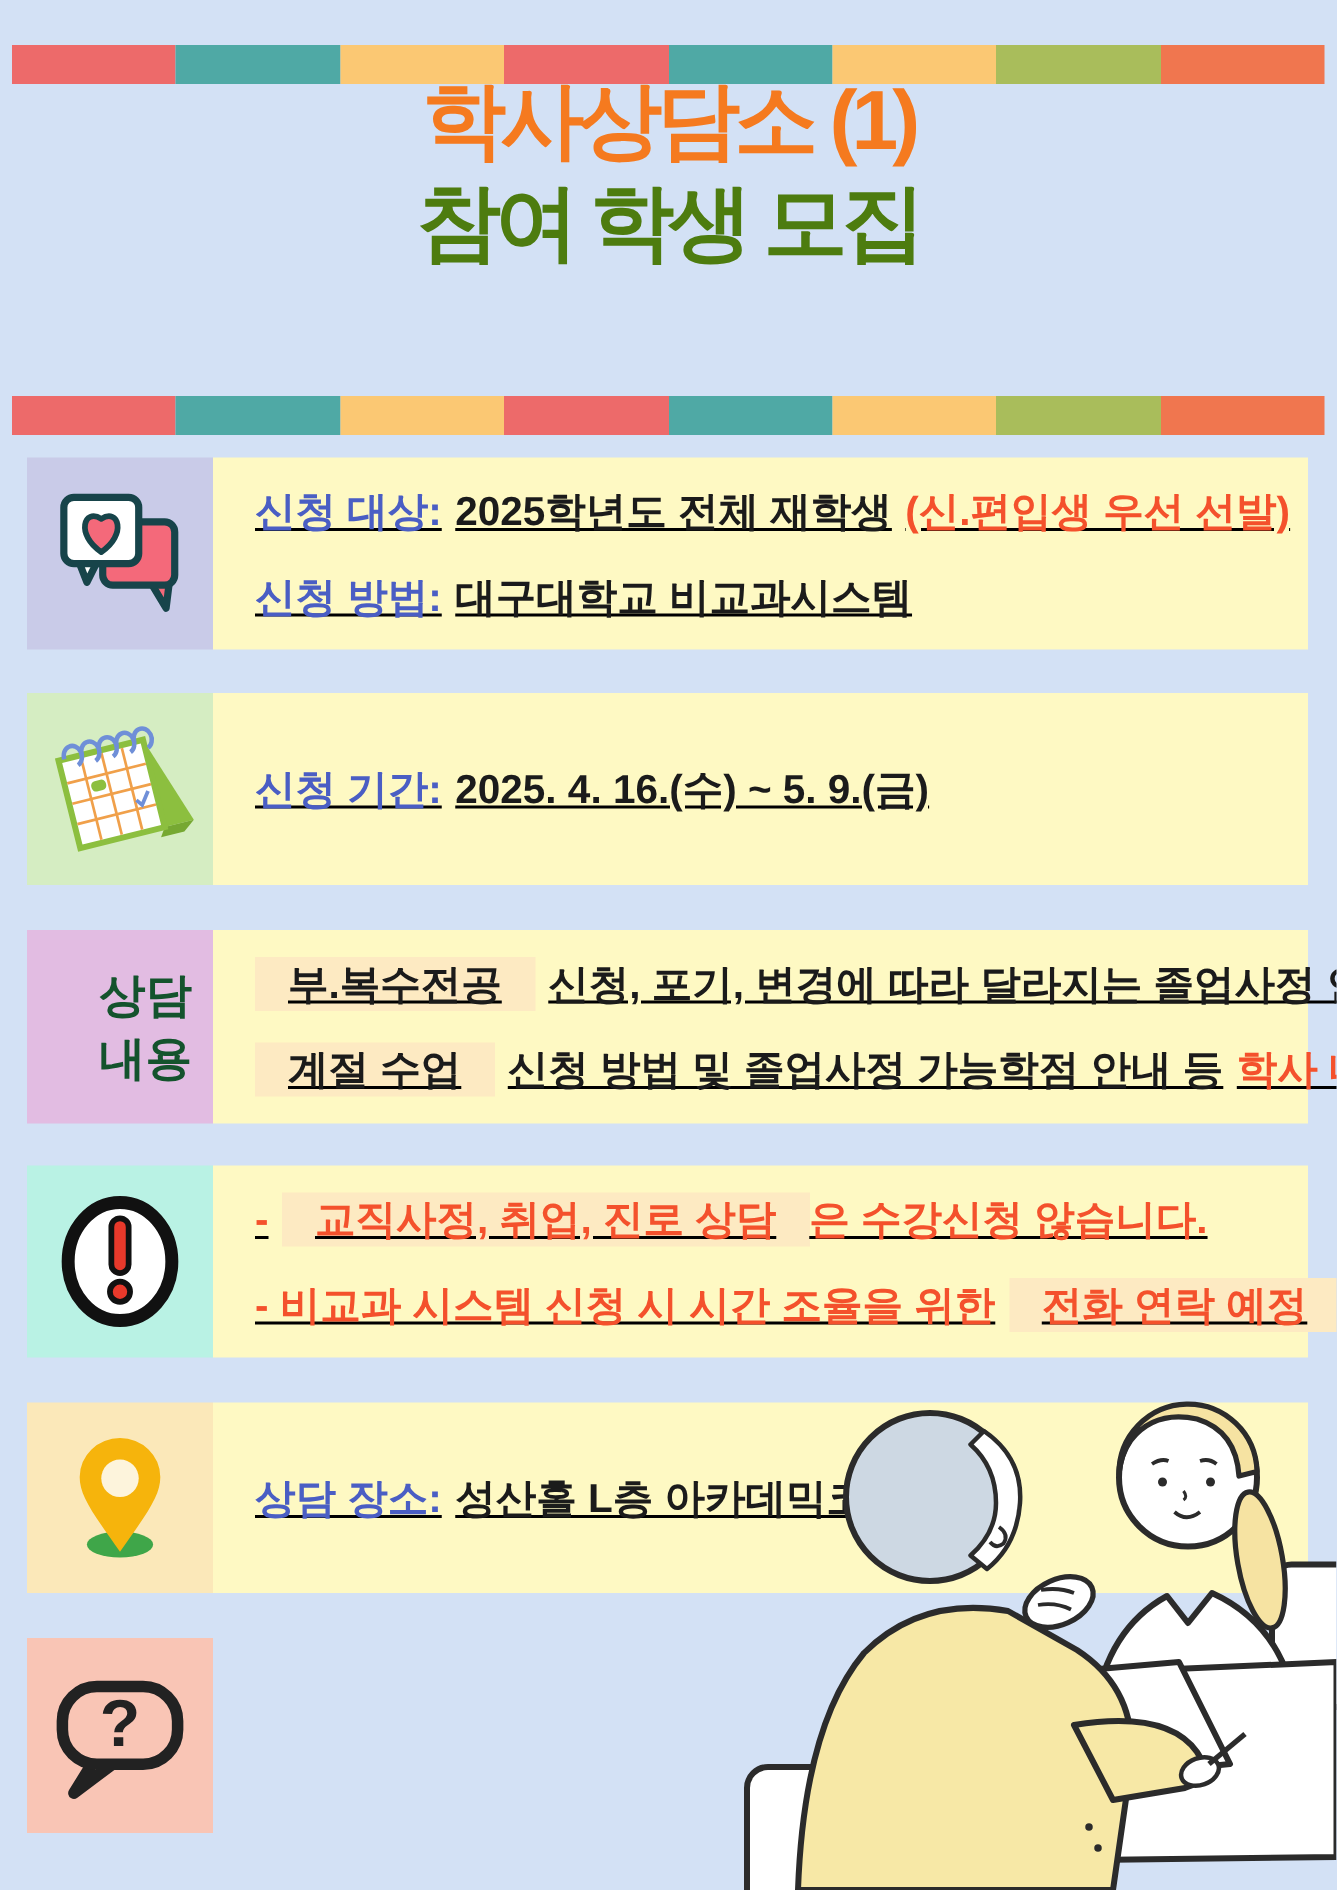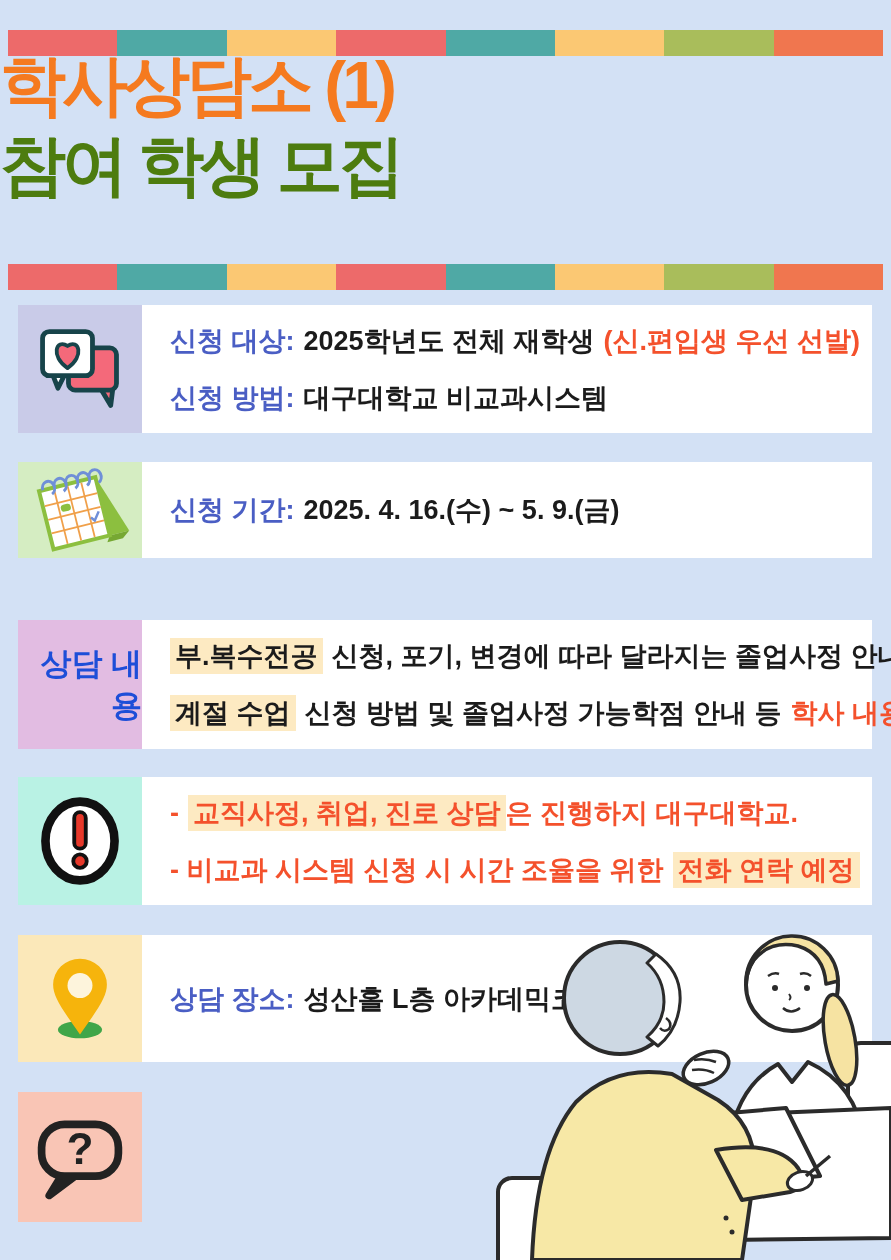--- a/index.html
+++ b/index.html
@@ -8,43 +8,43 @@
     background:#d3e1f5;
     font-family:"Liberation Sans","DejaVu Sans",sans-serif;
   }
   
   .stripe { position:absolute; left:8px; width:875px; height:26px; display:flex; }
   .stripe > div { flex:1; }
   #stripe-top { top:30px; }
   #stripe-bottom { top:264px; }
   
   .title {
-    position:absolute; top:46px; left:0; width:100%; text-align:left;
-    font-weight:900; font-size:66px; line-height:1.21; letter-spacing:-4px;
+    position:absolute; top:46px; left:0; width:100%; text-align:center;
+    font-weight:900; font-size:56px; line-height:1.21; letter-spacing:-4px;
   }
   .title div { white-space:nowrap; }
   
   .section { position:absolute; left:18px; display:flex; }
   .icon-box { width:124px; display:flex; align-items:center; justify-content:center; flex:0 0 124px; }
   .content-box {
-    width:730px; background:#ffffff; box-sizing:border-box; padding:8px 10px 8px 28px;
-    display:flex; flex-direction:column; justify-content:center; gap:21px;
+    width:730px; background:#fef9c3; box-sizing:border-box; padding:8px 10px 8px 28px;
+    display:flex; flex-direction:column; justify-content:center; gap:21px;text-decoration:underline;
   }
   .line { font-size:27px; font-weight:bold; color:#1b1b1b; white-space:nowrap; }
   .lbl { color:#4a5ec4; margin-right:9px; }
   .accent { color:#f4512c; margin-left:9px; }
-  .hl { background:#fdeac2; padding:3px 5px; }
+  .hl { background:#fdeac2; padding:3px 22px; }
   .warn-line { color:#f4512c; }
   .warn-prefix { margin-right:9px; }
   .after-hl { margin-left:9px; }
   .side-label {
-    font-size:31px; font-weight:bold; color:#1d4ed8; text-align:right; width:100%;
+    font-size:31px; font-weight:bold; color:#14532d; text-align:left; width:100%;margin-left:48px;
   }
   #sec-apply    { top:305px; height:128px; }
-  #sec-period   { top:462px; height:96px; }
+  #sec-period   { top:462px; height:128px; }
   #sec-content  { top:620px; height:129px; }
   #sec-warning  { top:777px; height:128px; }
   #sec-location { top:935px; height:127px; }
   #sec-contact  { top:1092px; height:130px; }
   #sec-contact .line.phone { font-size:34px; }
   #sec-contact .line.center-name { font-size:33px; color:#4a5ec4; }
   #sec-location .content-box, #sec-contact .content-box { gap:16px; }
   .icon-svg { display:block; }
   
   #illustration { position:absolute; left:480px; top:888px; width:411px; height:372px; z-index:5; }
@@ -152,21 +152,21 @@
 <div class="section" id="sec-warning">
   <div class="icon-box" style="background: rgb(185, 242, 228);">
     <svg class="icon-svg" width="96" height="96" viewBox="0 0 100 100">
       <ellipse cx="50" cy="50" rx="36" ry="41" fill="#ffffff" stroke="#111111" stroke-width="9"></ellipse>
       <rect x="44" y="20" width="12" height="38" rx="6" fill="#e8392b" stroke="#111111" stroke-width="4"></rect>
       <circle cx="50" cy="71" r="7" fill="#e8392b" stroke="#111111" stroke-width="4"></circle>
     </svg>
   </div>
   <div class="content-box">
     <div class="line warn-line">
-      <span class="warn-prefix">-</span><span class="hl">교직사정, 취업, 진로 상담</span><span>은 진행하지 대구대학교.</span>
+      <span class="warn-prefix">-</span><span class="hl">교직사정, 취업, 진로 상담</span><span>은 수강신청 않습니다.</span>
     </div>
     <div class="line warn-line">
       <span class="warn-prefix">- 비교과 시스템 신청 시 시간 조율을 위한</span><span class="hl">전화 연락 예정</span>
     </div>
   </div>
 </div>
 
 <div class="section" id="sec-location">
   <div class="icon-box" style="background: rgb(251, 232, 185);">
     <svg class="icon-svg" width="96" height="96" viewBox="0 0 100 100">

